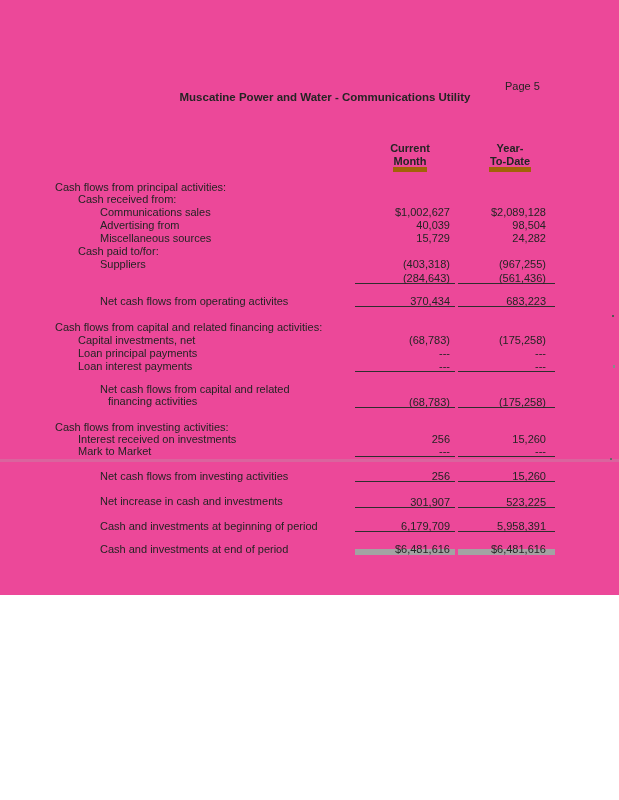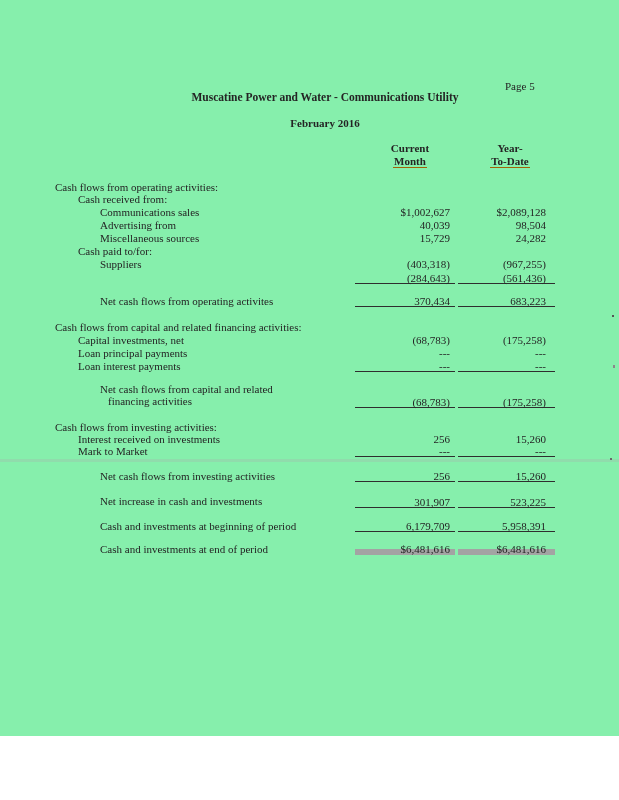--- a/index.html
+++ b/index.html
@@ -1,60 +1,59 @@
 <!DOCTYPE html>
 <html><head>
 <meta charset="utf-8">
 <style>
   html,body{margin:0;padding:0;background:#ffffff;}
   .page{
-    position:relative;width:619px;height:736px;background:#86efac;
-    font-family:Liberation Serif, serif;
+    position:relative;width:619px;height:595px;background:#ec4899;
+    font-family:Liberation Sans, sans-serif;
     color:#242424;font-size:11px;line-height:13px;overflow:hidden;
   }
   .pagenum{position:absolute;left:505px;top:80px;white-space:nowrap;}
   .title{position:absolute;left:30px;top:91px;width:590px;text-align:center;font-weight:bold;font-size:11.5px;}
   .subtitle{position:absolute;left:30px;top:104px;width:590px;text-align:center;font-weight:bold;}
   .period{position:absolute;left:30px;top:117px;width:590px;text-align:center;font-weight:bold;}
   .colhead{position:absolute;top:142px;width:100px;text-align:center;font-weight:bold;}
   .ch1{left:360px;}
   .ch2{left:460px;}
-  .hu{border-bottom:1px solid #a16207;padding:0 1px;}
+  .hu{border-bottom:5px solid #a16207;padding:0 1px;}
   .lbl{position:absolute;white-space:nowrap;}
   .l0{left:55px;}
   .l1{left:78px;}
   .l2{left:100px;}
   .l2b{left:108px;}
   .val{position:absolute;height:12px;line-height:12px;text-align:right;box-sizing:border-box;}
   .v1{left:355px;width:100px;padding-right:5px;}
   .v2{left:458px;width:97px;padding-right:9px;}
   .u{border-bottom:1.2px solid #2e2e2e;}
   .uu{border-bottom:6px solid #a3a3a3;}
   .scanline{position:absolute;left:0;top:459px;width:619px;height:3px;background:#ababab;opacity:0.28;}
   .speck{position:absolute;background:#555;}
 </style>
 </head>
 <body>
 
 <div class="page">
 
   <div class="pagenum">Page 5</div>
   <div class="title">Muscatine Power and Water - Communications Utility</div>
-  <div class="period">February 2016</div>
 
   <div class="colhead ch1">
     <div>Current</div>
     <div><span class="hu">Month</span></div>
   </div>
   <div class="colhead ch2">
     <div>Year-</div>
     <div><span class="hu">To-Date</span></div>
   </div>
 
-  <span class="lbl l0" style="top:181px">Cash flows from operating activities:</span>
+  <span class="lbl l0" style="top:181px">Cash flows from principal activities:</span>
   <span class="lbl l1" style="top:193px">Cash received from:</span>
 
   <span class="lbl l2" style="top:206px">Communications sales</span>
   <span class="val v1" style="top:206px">$1,002,627</span>
   <span class="val v2" style="top:206px">$2,089,128</span>
 
   <span class="lbl l2" style="top:219px">Advertising from</span>
   <span class="val v1" style="top:219px">40,039</span>
   <span class="val v2" style="top:219px">98,504</span>
 

